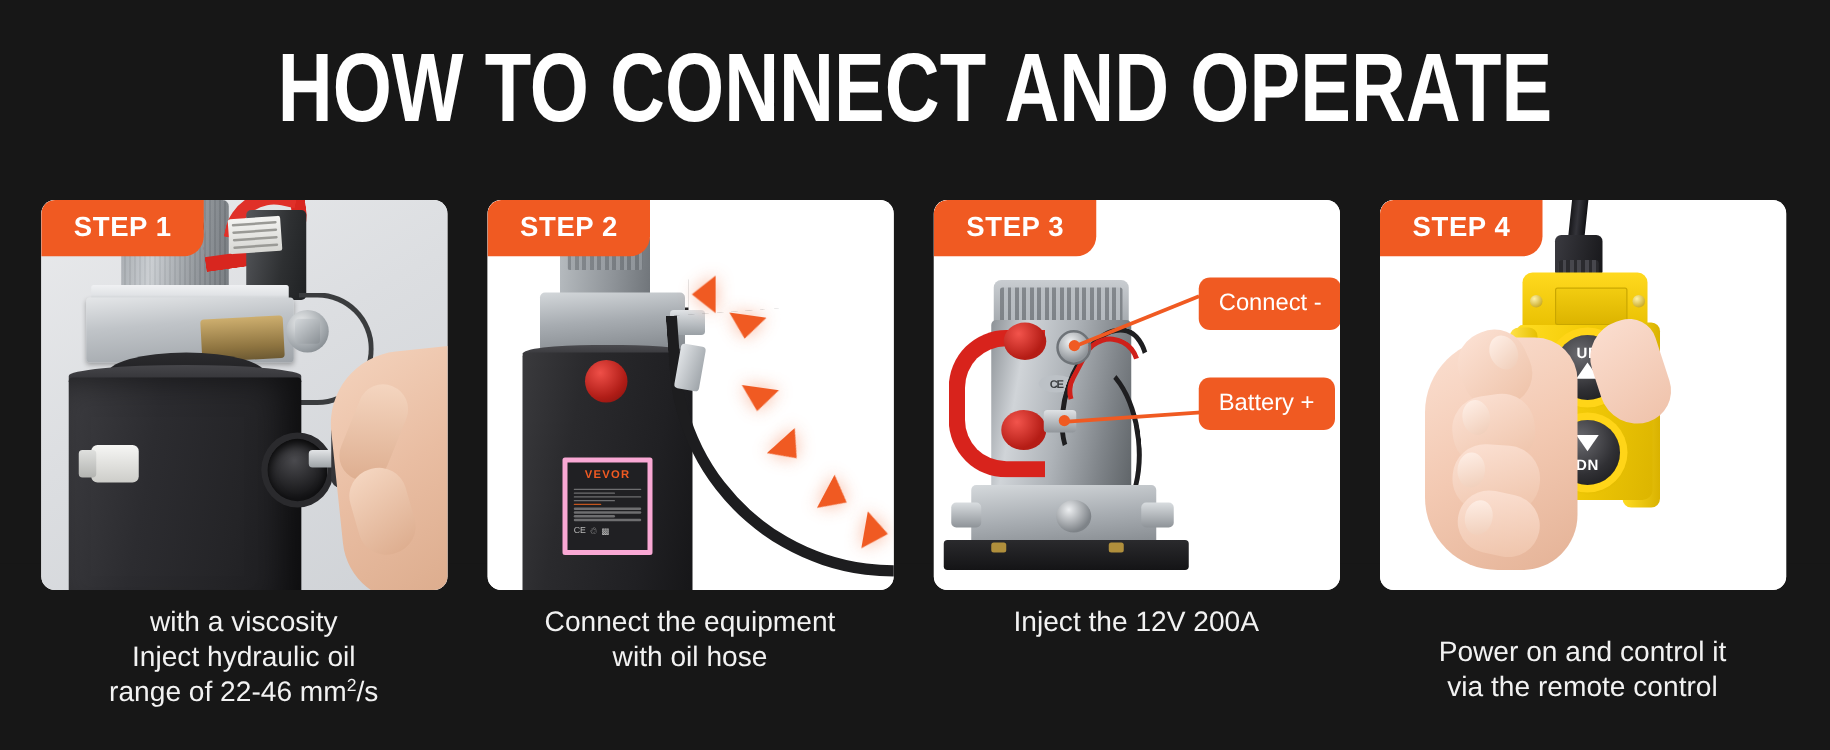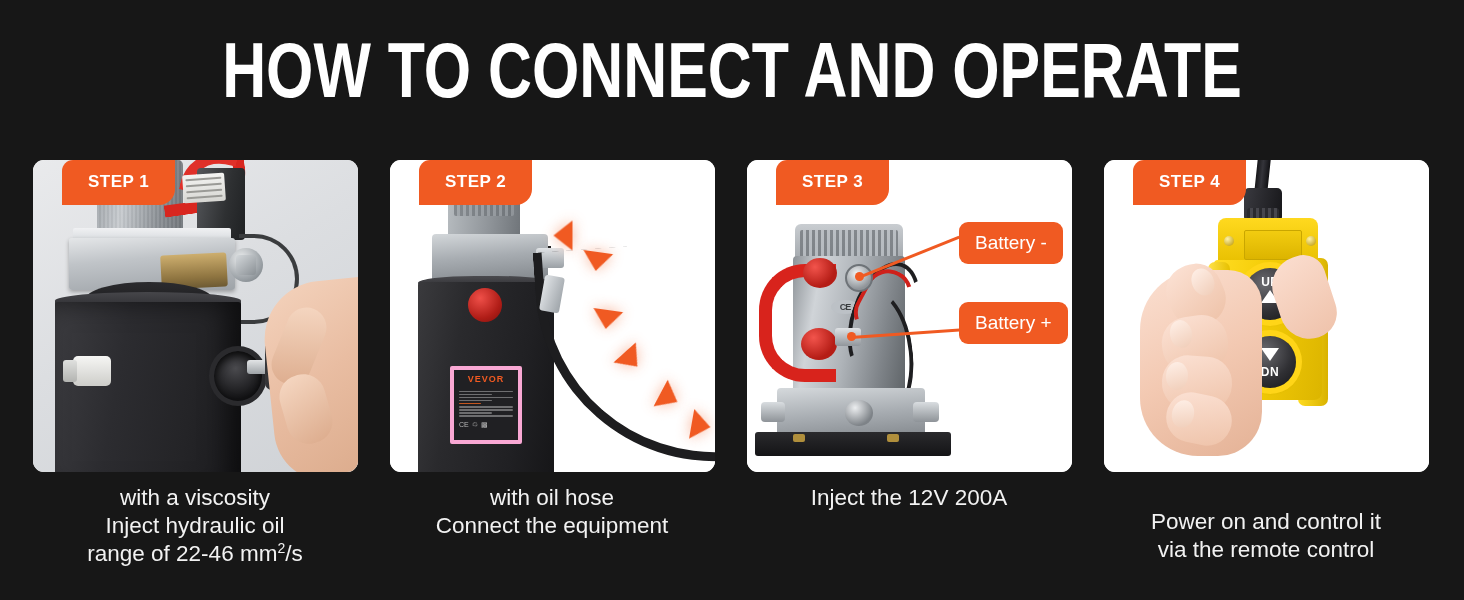--- a/index.html
+++ b/index.html
@@ -37,27 +37,26 @@
   .p3{left:714px;}
   .p4{left:1071px;}
 
   .photo{position:absolute;left:0;top:0;width:100%;height:100%;overflow:hidden;}
 
   
   .badge{
     position:absolute;left:0;top:0;z-index:40;
     background:#F05A22;
     color:#ffffff;
-    font-size:17px;font-weight:bold;
+    font-size:22px;font-weight:bold;
     padding:11px 26px 12px 26px;
     border-top-left-radius:11px;
     border-bottom-right-radius:16px;
     line-height:22px;
     letter-spacing:.5px;
-    margin-left:29px;
   }
 
   
   .caption{
     position:absolute;
     width:360px;
     text-align:center;
     color:#f2f2f2;
     font-size:22.5px;
     line-height:28px;
@@ -545,21 +544,21 @@
         <div class="boltC"></div>
         <div class="boltR"></div>
         <div class="base"></div>
         <div class="brass1"></div>
         <div class="brass2"></div>
 
         <div class="leader ld1"></div>
         <div class="leader ld2"></div>
         <div class="dot dt1"></div>
         <div class="dot dt2"></div>
-        <div class="callout coNeg">Battery  -</div>
+        <div class="callout coNeg">Connect  -</div>
         <div class="callout coPos">Battery +</div>
       </div>
       <div class="badge">STEP 3</div>
     </div>
 
     <div class="panel p4">
       <div class="photo">
         <div class="bg4"></div>
         <div class="cable"></div>
         <div class="gland"></div>
@@ -594,22 +593,22 @@
 
   </div>
 
   <div class="caption c1">
     <div>with a viscosity</div>
     <div>Inject hydraulic oil</div>
     <div><span>range of 22-46 mm</span><sup>2</sup><span>/s</span></div>
   </div>
 
   <div class="caption c2">
+    <div>Connect the equipment</div>
     <div>with oil hose</div>
-    <div>Connect the equipment</div>
   </div>
 
   <div class="caption c3">
     <div>Inject the 12V 200A</div>
   </div>
 
   <div class="caption c4">
     <div>Power on and control it</div>
     <div>via the remote control</div>
   </div>

